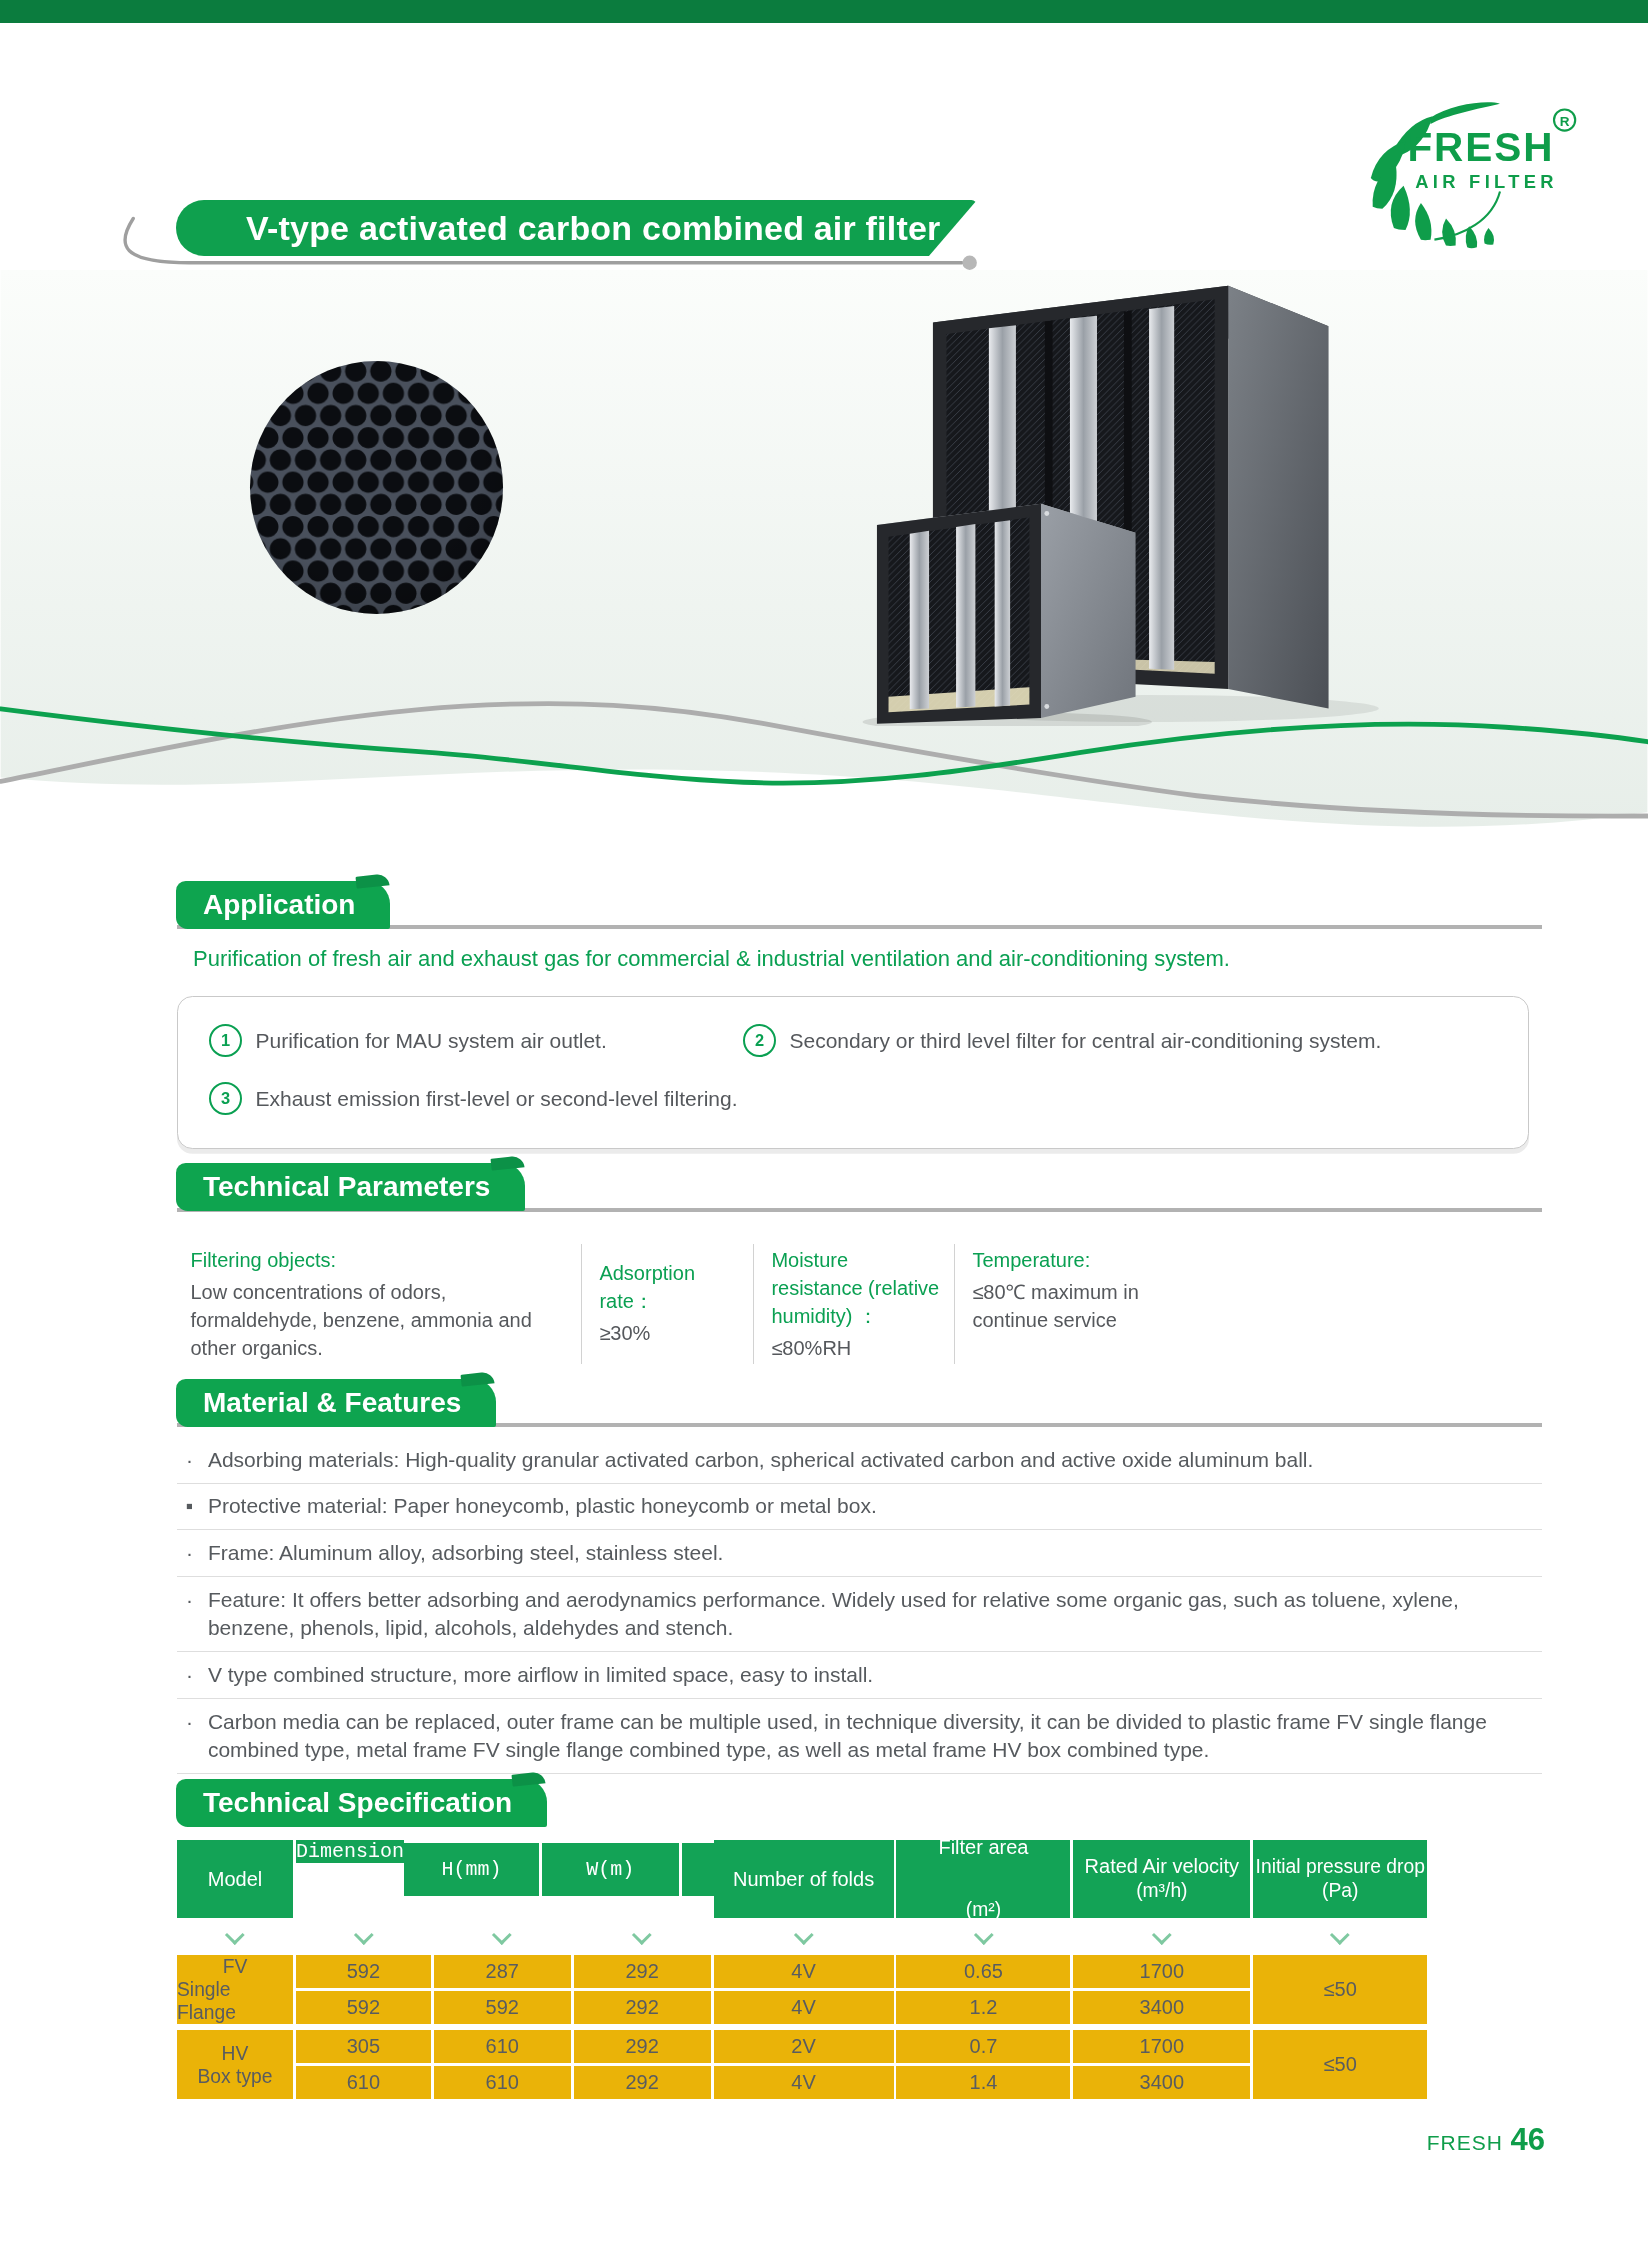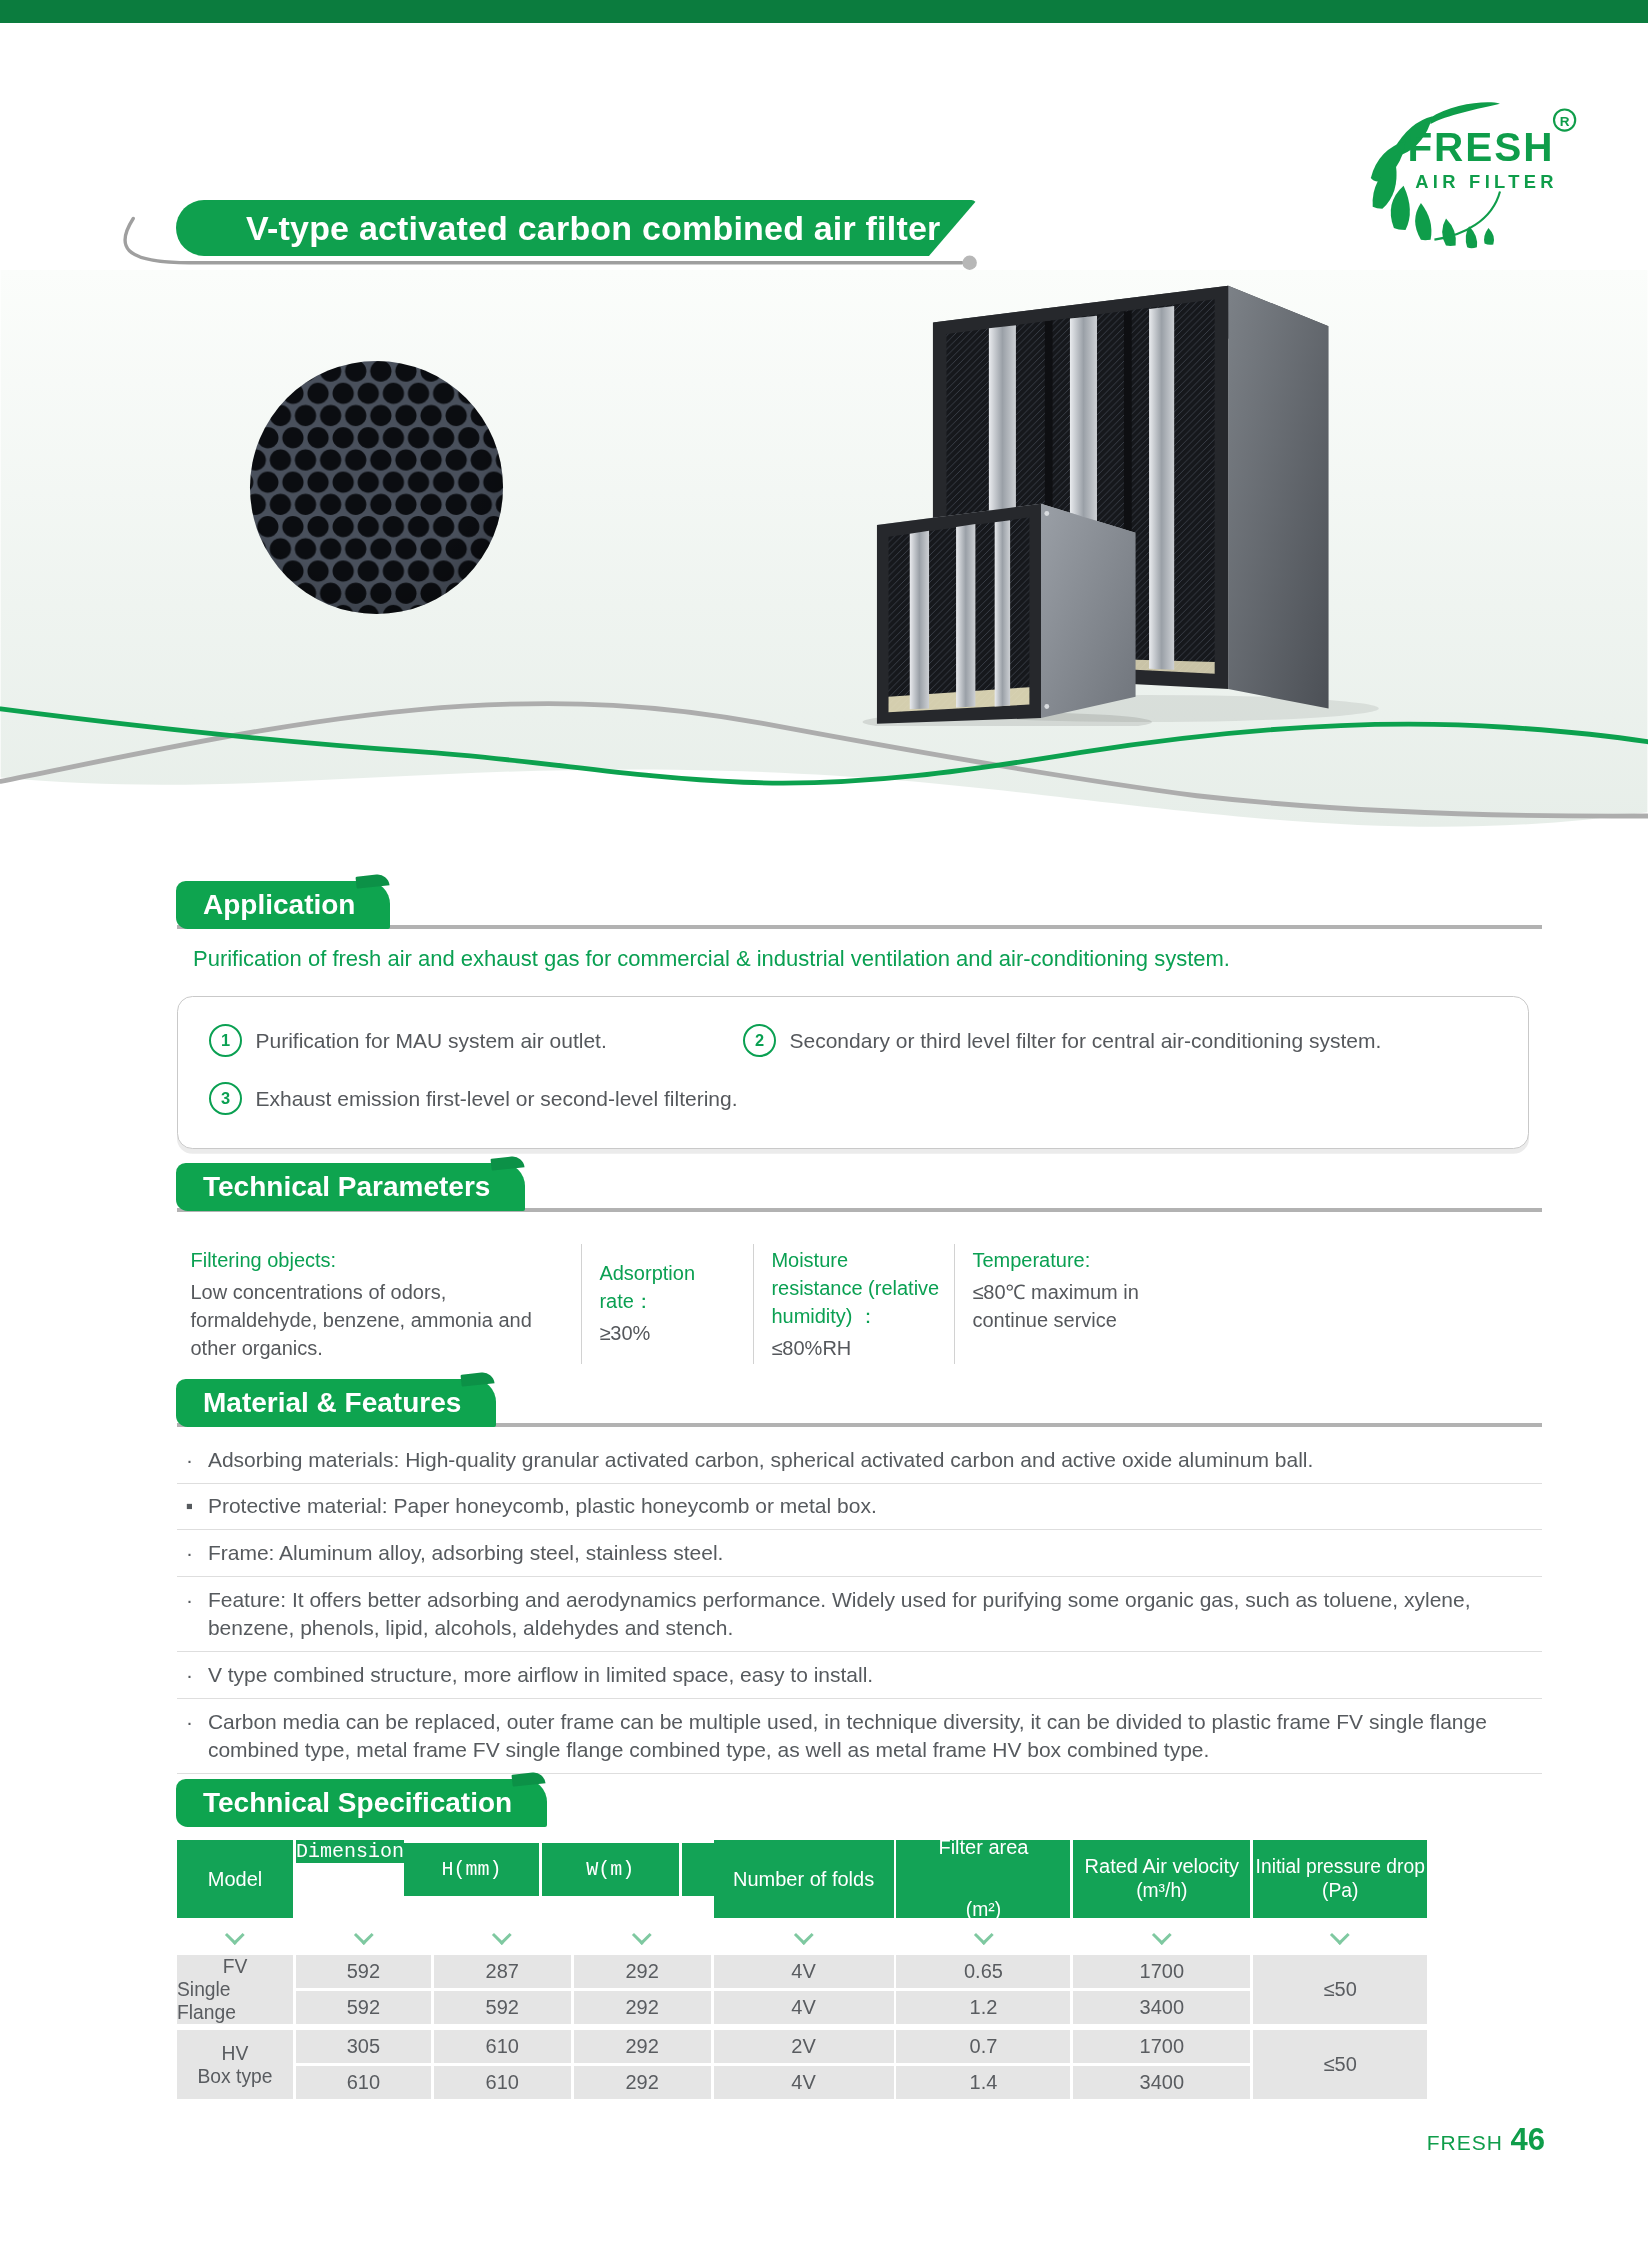--- a/index.html
+++ b/index.html
@@ -61,21 +61,21 @@
   .dimtitle{background:#13a356;color:#fff;font-size:20px;height:23px;display:flex;
             align-items:center;justify-content:center;}
   .dimcells{display:flex;gap:2.9px;margin-top:2.9px;flex:1;justify-content:space-between;}
   .dimcells .th{flex:0 0 auto;height:auto;}
   .dc1{width:135px;} .dc2{width:137px;} .dc3{width:137px;}
   .chevrow{margin-top:8.7px;height:21px;align-items:center;}
   .chev{width:10.6px;height:10.6px;border-right:3.4px solid #7fc9a1;border-bottom:3.4px solid #7fc9a1;
         transform:rotate(45deg);margin:0 auto 3.9px auto;}
   .tbody{margin-top:7.7px;row-gap:2.9px;}
   .tbody2{margin-top:5.8px;row-gap:2.9px;}
-  .td{background:#e5e5e5;display:flex;align-items:center;justify-content:center;
+  .td{background:#eab308;display:flex;align-items:center;justify-content:center;
       font-size:20px;color:#595c60;height:33px;}
   .tdmodel{grid-column:1;grid-row:1/3;height:69px;flex-direction:column;line-height:1.2;font-size:19.3px;}
   .tdpress{grid-column:8;grid-row:1/3;height:69px;}
   .small-unit{font-size:19.3px;}
   
   .footer{position:absolute;left:1410px;top:2122px;width:135px;display:flex;align-items:baseline;
           justify-content:flex-end;gap:7.7px;}
   .footer .fb{color:#0f9d4a;font-size:21px;letter-spacing:1px;}
   .footer .fp{color:#0f9d4a;font-size:31px;font-weight:bold;}
 </style>
@@ -255,21 +255,21 @@
     <div class="mitem">
       <span class="bullet">▪</span>
       <span>Protective material: Paper honeycomb, plastic honeycomb or metal box.</span>
     </div>
     <div class="mitem">
       <span class="bullet">·</span>
       <span>Frame: Aluminum alloy, adsorbing steel, stainless steel.</span>
     </div>
     <div class="mitem">
       <span class="bullet">·</span>
-      <span>Feature: It offers better adsorbing and aerodynamics performance. Widely used for purifying some organic gas, such as toluene, xylene, benzene, phenols, lipid, alcohols, aldehydes and stench.</span>
+      <span>Feature: It offers better adsorbing and aerodynamics performance. Widely used for relative some organic gas, such as toluene, xylene, benzene, phenols, lipid, alcohols, aldehydes and stench.</span>
     </div>
     <div class="mitem">
       <span class="bullet">·</span>
       <span>V type combined structure, more airflow in limited space, easy to install.</span>
     </div>
     <div class="mitem">
       <span class="bullet">·</span>
       <span>Carbon media can be replaced, outer frame can be multiple used, in technique diversity, it can be divided to plastic frame FV single flange combined type, metal frame FV single flange combined type, as well as metal frame HV box combined type.</span>
     </div>
   </div>

